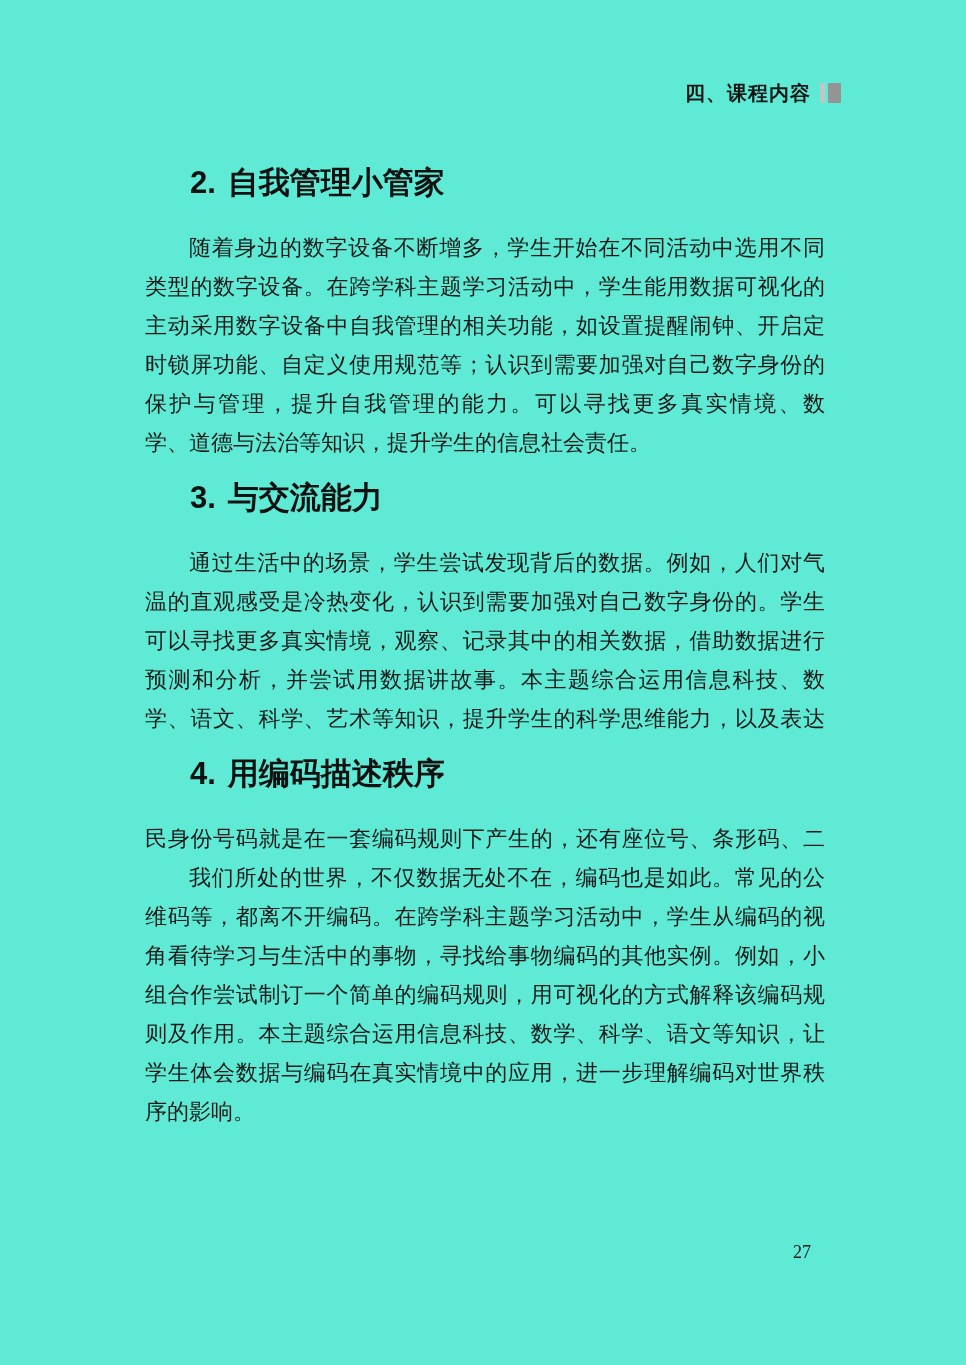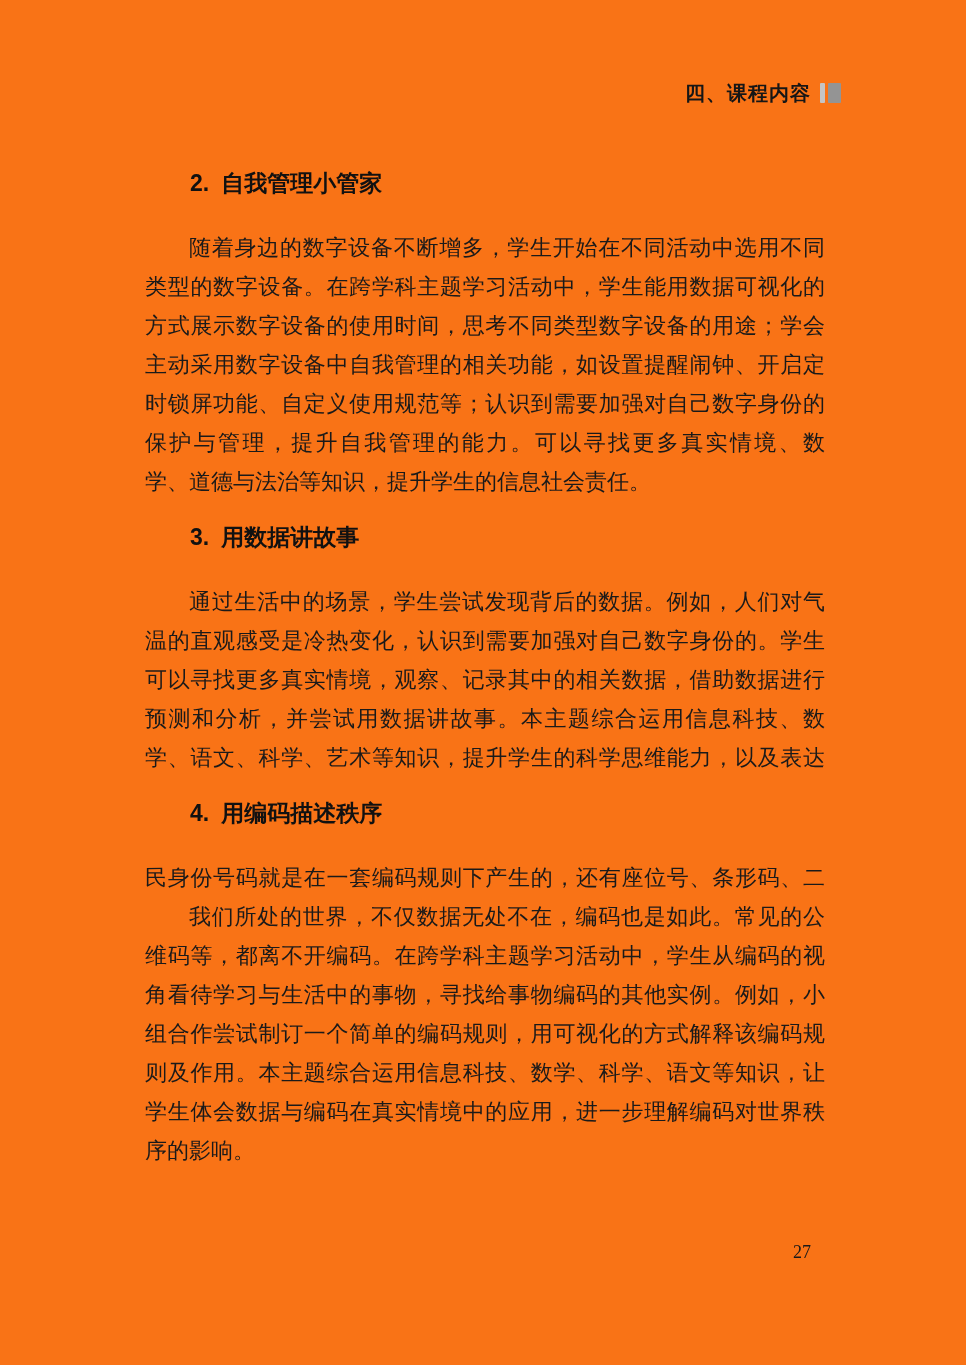--- a/index.html
+++ b/index.html
@@ -4,21 +4,21 @@
 <style>
   html, body {
     margin: 0;
     padding: 0;
     background: #fdfdfd;
   }
   .page {
     position: relative;
     width: 966px;
     height: 1365px;
-    background: #f97316;
+    background: #5eead4;
     overflow: hidden;
     color: #1a1a1a;
     font-family: "Liberation Serif", "DejaVu Serif", serif;
   }
   
   .page-header {
     position: absolute;
     top: 82px;
     right: 125px;
     display: flex;
@@ -53,21 +53,21 @@
     position: absolute;
     left: 145px;
     top: 168px;
     width: 680px;
   }
   .section-heading {
     margin: 0 0 30px 0;
     padding-left: 45px;
     font-family: "Liberation Sans", "DejaVu Sans", sans-serif;
     font-weight: 700;
-    font-size: 23px;
+    font-size: 31px;
     line-height: 30px;
     color: #111111;
   }
   .heading-num {
     margin-right: 12px;
   }
   .paragraph {
     margin: 0 0 21px 0;
     font-size: 22px;
     line-height: 39px;
@@ -106,31 +106,30 @@
 
   <div class="content">
 
     <div class="section">
       <h2 class="section-heading">
         <span class="heading-num">2.</span><span class="heading-title">自我管理小管家</span>
       </h2>
       <div class="paragraph">
         <div class="para-line first">随着身边的数字设备不断增多，学生开始在不同活动中选用不同</div>
         <div class="para-line">类型的数字设备。在跨学科主题学习活动中，学生能用数据可视化的</div>
-        <div class="para-line">方式展示数字设备的使用时间，思考不同类型数字设备的用途；学会</div>
         <div class="para-line">主动采用数字设备中自我管理的相关功能，如设置提醒闹钟、开启定</div>
         <div class="para-line">时锁屏功能、自定义使用规范等；认识到需要加强对自己数字身份的</div>
         <div class="para-line">保护与管理，提升自我管理的能力。可以寻找更多真实情境、数</div>
         <div class="para-line last">学、道德与法治等知识，提升学生的信息社会责任。</div>
       </div>
     </div>
 
     <div class="section">
       <h2 class="section-heading">
-        <span class="heading-num">3.</span><span class="heading-title">用数据讲故事</span>
+        <span class="heading-num">3.</span><span class="heading-title">与交流能力</span>
       </h2>
       <div class="paragraph">
         <div class="para-line first">通过生活中的场景，学生尝试发现背后的数据。例如，人们对气</div>
         <div class="para-line">温的直观感受是冷热变化，认识到需要加强对自己数字身份的。学生</div>
         <div class="para-line">可以寻找更多真实情境，观察、记录其中的相关数据，借助数据进行</div>
         <div class="para-line">预测和分析，并尝试用数据讲故事。本主题综合运用信息科技、数</div>
         <div class="para-line">学、语文、科学、艺术等知识，提升学生的科学思维能力，以及表达</div>
       </div>
     </div>
 

